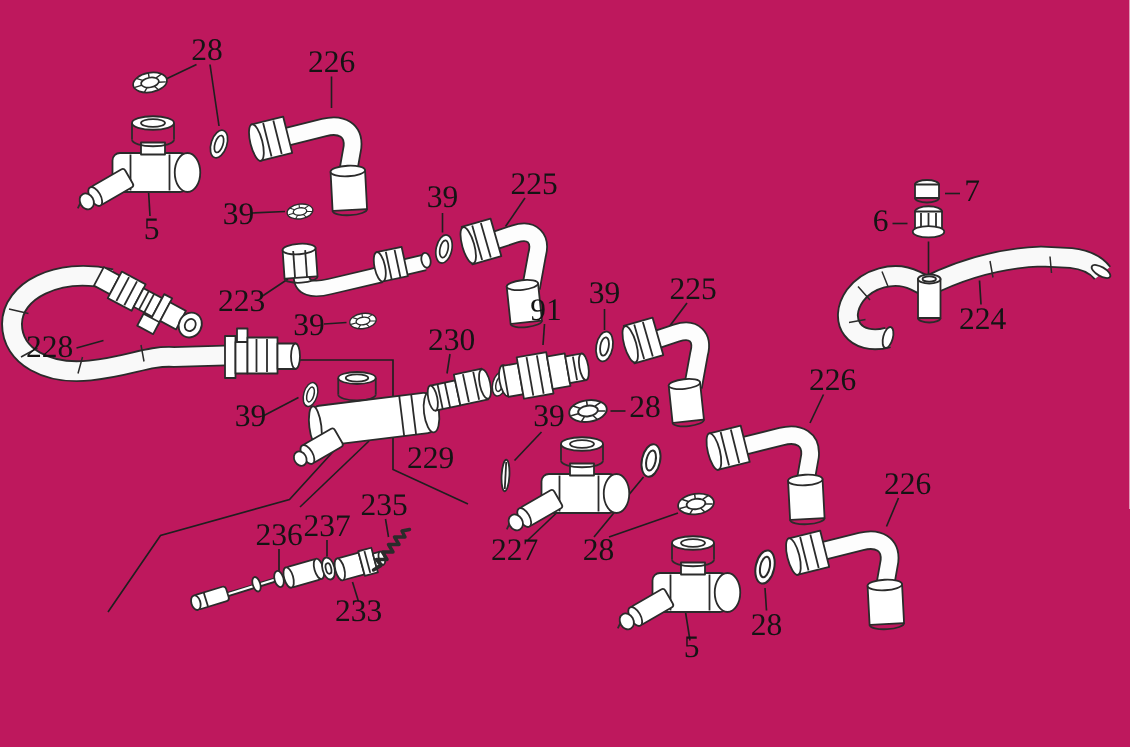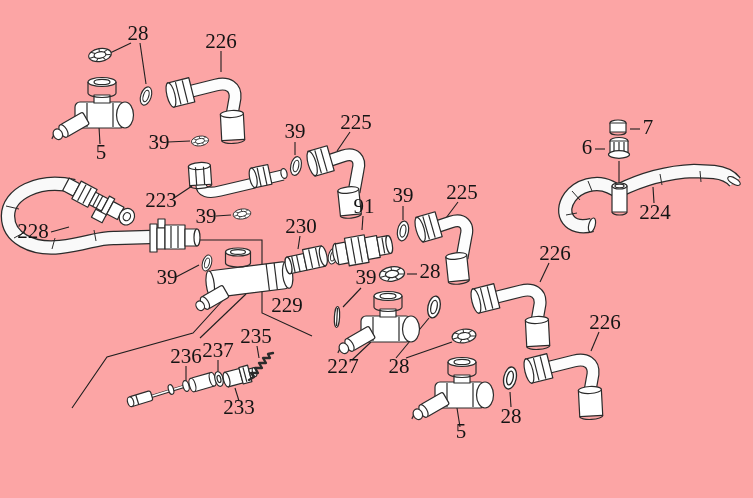--- a/index.html
+++ b/index.html
@@ -1,16 +1,16 @@
 <!DOCTYPE html>
 <html><head>
 <meta charset="utf-8">
 <style>
   html,body{margin:0;padding:0;background:#ffffff;}
-  .stage{position:relative;width:753px;height:498px;background:#fca5a5;overflow:hidden;
+  .stage{position:relative;width:753px;height:498px;background:#be185d;overflow:hidden;
          font-family:"Liberation Serif", serif;}
   svg{display:block}
   .ln{stroke:#1f1f1f;stroke-width:1.1;fill:none;}
   .part{fill:#ffffff;stroke:#2b2b2b;stroke-width:1.2;stroke-linejoin:round;}
   .part line{stroke:#2b2b2b;}
   .to{fill:none;stroke:#2b2b2b;stroke-width:13px;stroke-linecap:butt;}
   .ti{fill:none;stroke:#fdfdfd;stroke-width:10.6px;stroke-linecap:butt;}
   .ho{fill:none;stroke:#2b2b2b;stroke-width:14.5px;stroke-linecap:butt;}
   .hi{fill:none;stroke:#f9f9f9;stroke-width:12px;stroke-linecap:butt;}
   .po{fill:none;stroke:#2b2b2b;stroke-width:11.5px;stroke-linecap:butt;}

